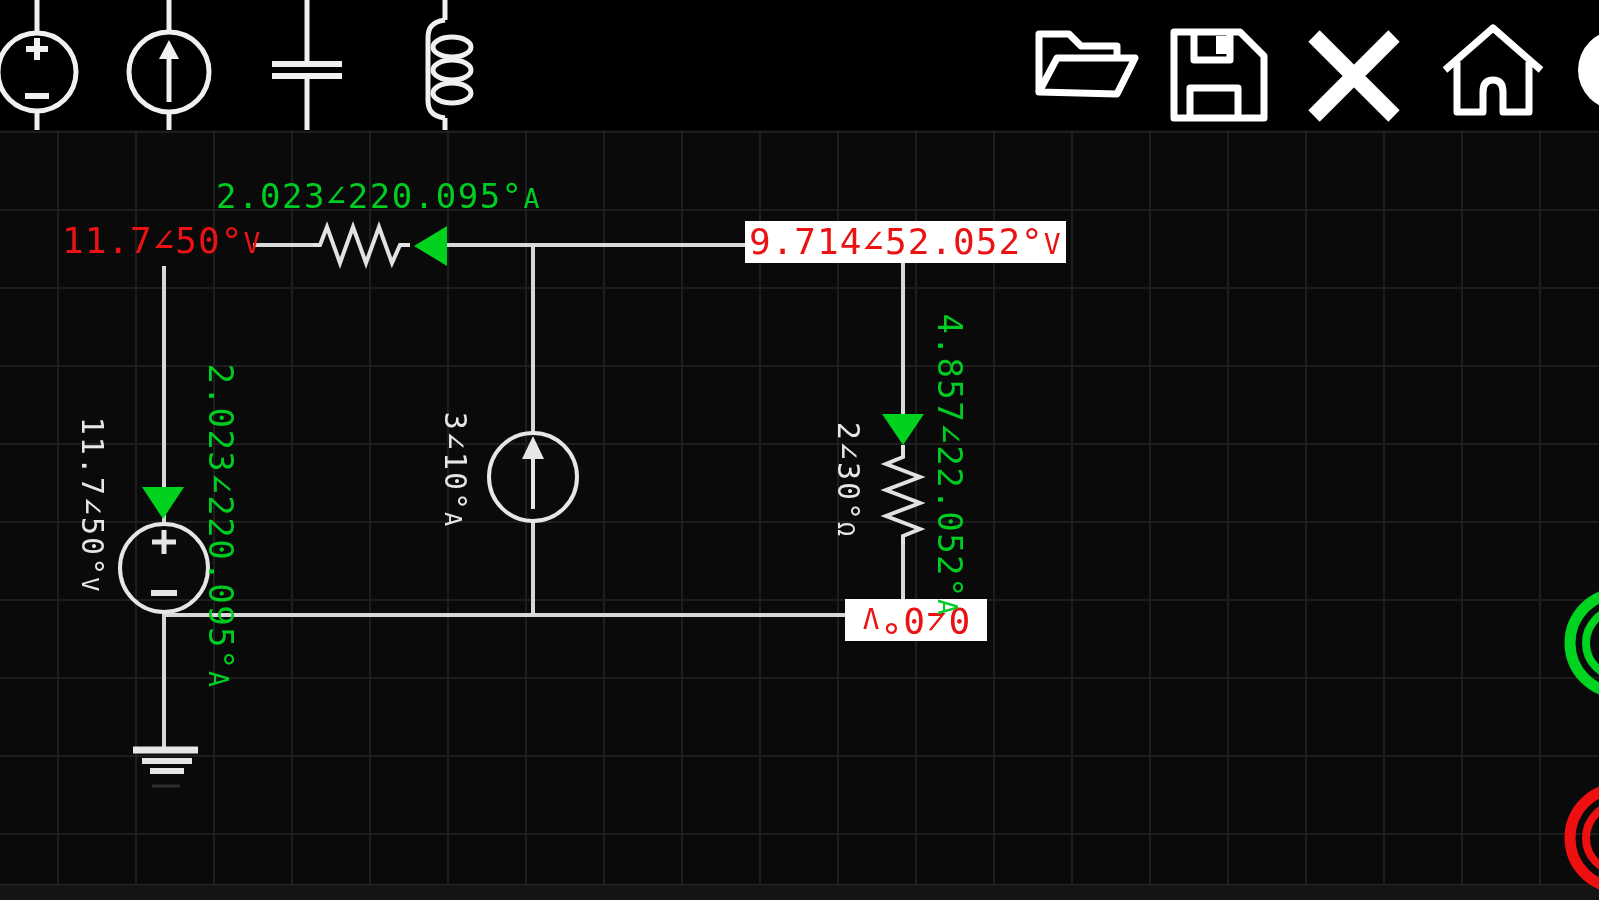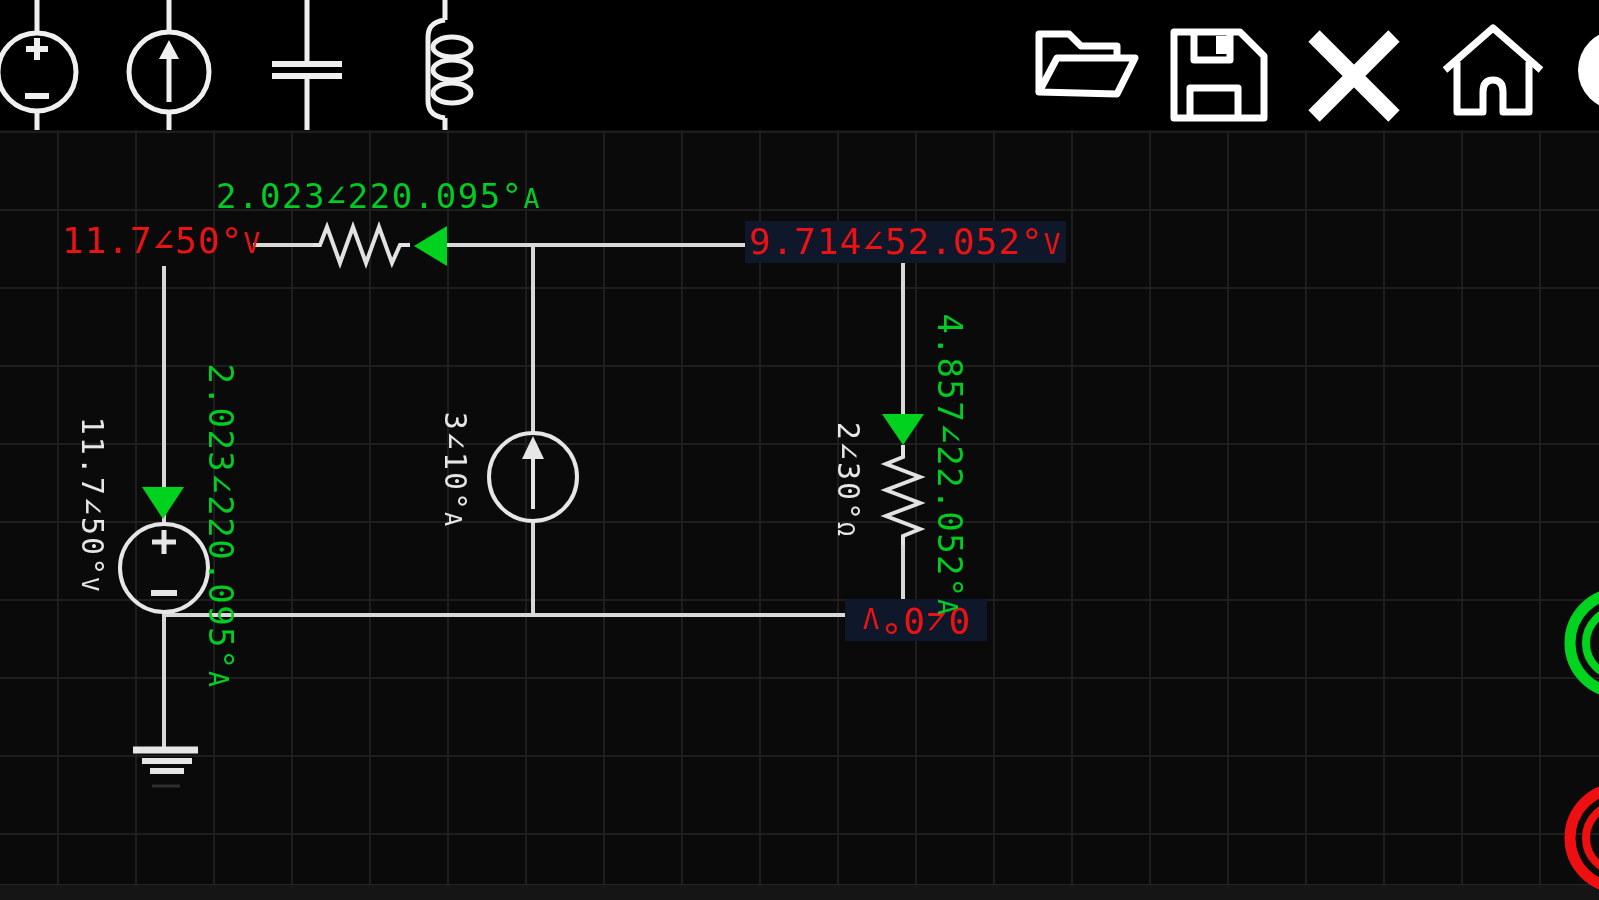--- a/index.html
+++ b/index.html
@@ -18,21 +18,21 @@
     background:#151515;border-top:1px solid #262626;z-index:1;}
   #schematic{position:absolute;left:0;top:0;z-index:2;}
   
   #toolbar{position:absolute;left:0;top:0;width:1599px;height:130px;background:#000;z-index:6;}
   #toolbar svg{display:block;}
   
   .lbl{position:absolute;z-index:4;white-space:nowrap;line-height:1;}
   .v-col{color:#ea1212;}
   .i-col{color:#00cc22;}
   .w-col{color:#e6e6e6;}
-  .bgblk{background:#0f172a;padding:3px 4px;}
+  .bgblk{background:#ffffff;padding:3px 4px;}
   .rot90{transform:rotate(90deg);transform-origin:center center;text-align:center;}
   .rot180{transform:rotate(180deg);transform-origin:center center;text-align:center;}
   .unit{font-size:0.78em;}
   .f36{font-size:36px;letter-spacing:1px;}
   .f34{font-size:34px;letter-spacing:1.5px;}
   .f30{font-size:30px;letter-spacing:2px;}
 </style>
 </head>
 <body>
 

